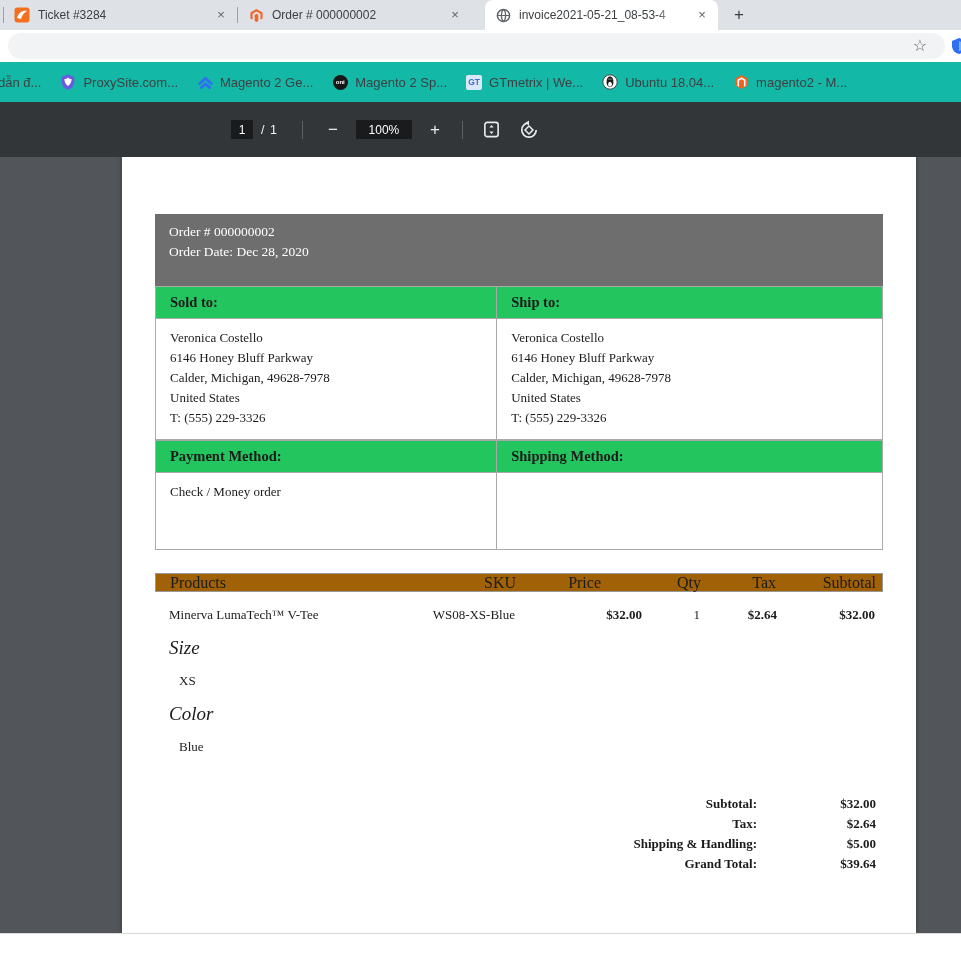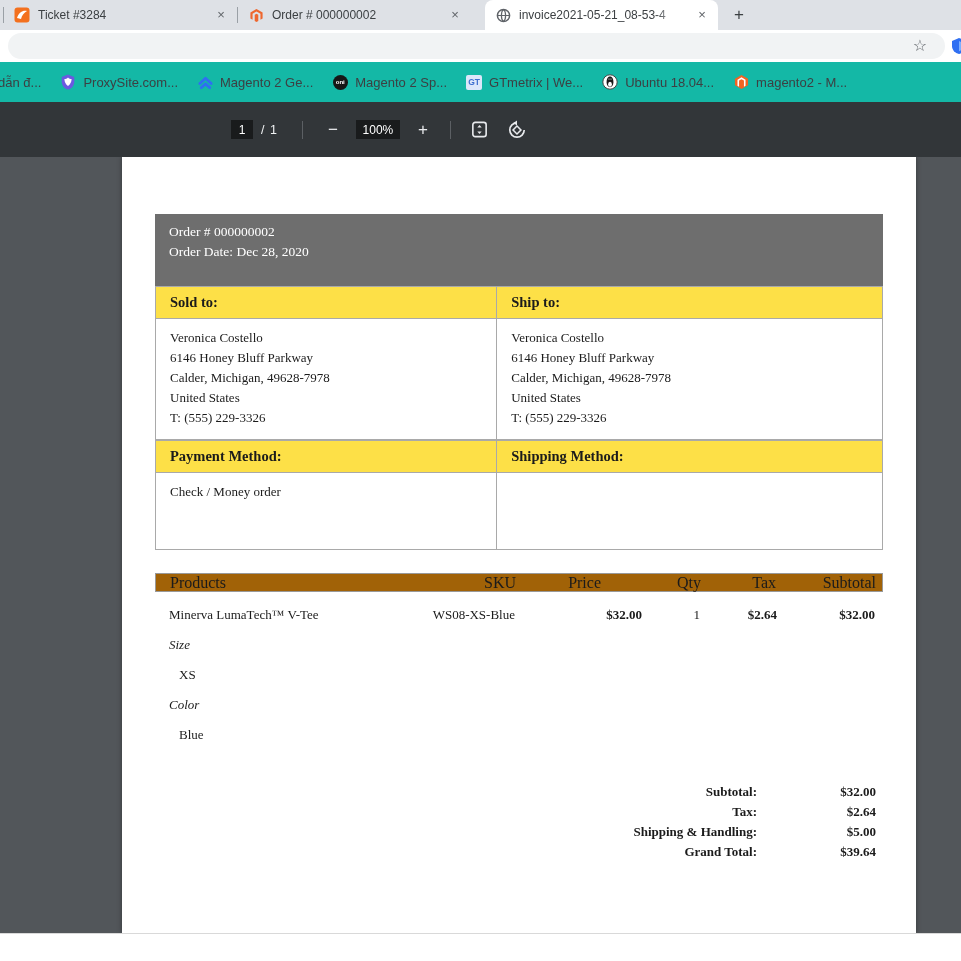--- a/index.html
+++ b/index.html
@@ -37,59 +37,59 @@
                 font-weight:bold; display:flex; align-items:center; justify-content:center; }
   .gt-box { width:16px; height:15px; background:#dce7fa; color:#3e6fd0; font-size:8.5px; font-weight:bold;
             display:flex; align-items:center; justify-content:center; border-radius:2px; }
 
   
   .pdftoolbar { height:55px; background:#323639; display:flex; align-items:center; padding-left:231px;
                 color:#e8eaed; }
   .dark-box { background:#191b1c; color:#fff; font-size:12px; text-align:center; height:19px;
               display:flex; align-items:center; justify-content:center; }
   .page-box { width:22px; }
-  .zoom-box { width:44px; margin:0 13px; }
+  .zoom-box { width:56px; margin:0 13px; }
   .page-total { font-size:12.5px; color:#f1f3f4; margin-left:8px; letter-spacing:1px; }
   .tb-sep { width:1px; height:18px; background:#5c6064; }
   .tb-sep.s1 { margin:0 20px 0 24px; } .tb-sep.s2 { margin:0 18px 0 17px; }
   .tb-btn { font-size:17px; color:#e8eaed; width:20px; text-align:center; }
   .tb-icon { width:22px; height:22px; display:flex; align-items:center; justify-content:center; }
   .rotate-icn { margin-left:15px; }
 
   
   .viewer { height:776px; background:#52565a; position:relative; overflow:hidden; }
   .page { position:absolute; left:122px; top:0; width:794px; height:776px; background:#fff;
           box-shadow:0 0 5px rgba(0,0,0,.35); }
   .bottom-strip { height:28px; background:#fff; border-top:1px solid #d9d9d9; }
 
   
   .invoice { margin-left:33px; width:728px; font-family:"Liberation Serif", serif; color:#1b1b1b; }
   .inv-header { margin-top:57px; height:72px; background:#6e6e6e; color:#fff;
                 padding:8px 0 0 14px; font-size:13.5px; line-height:20px; }
   .two-col { border:1px solid #a9a9a9; display:grid; grid-template-columns:47% 53%; }
   .addr-table { margin-top:0; }
   .pay-table  { }
-  .cell-h { background:#fde047; border-bottom:1px solid #a9a9a9; font-weight:bold; font-size:14.5px;
+  .cell-h { background:#22c55e; border-bottom:1px solid #a9a9a9; font-weight:bold; font-size:14.5px;
             padding:7px 14px; }
   .cell-h.left, .cell-b.left { border-right:1px solid #a9a9a9; }
   .cell-b { padding:9px 14px 11px; font-size:13px; line-height:20px; }
   .pay-body { min-height:76px; }
   .ship-note { margin-top:20px; }
 
   .prod-head { margin-top:23px; height:19px; background:#a16207; border:1px solid #999;
                display:grid; grid-template-columns:215px 145px 135px 50px 85px 98px;
                font-size:16px; line-height:16px; align-items:center; }
   .prod-row  { display:grid; grid-template-columns:215px 145px 135px 50px 85px 98px;
                font-size:13px; margin-top:15px; }
   .c-products { padding-left:14px; text-align:left; }
   .c-right { text-align:right; }
   .h-price { padding-right:50px; } .h-tax { padding-right:10px; }
   .c-price, .c-tax, .c-sub { padding-right:8px; }
   .val-bold { font-weight:bold; }
-  .opt-label { font-style:italic; padding-left:14px; margin-top:14px; font-size:13px; }
+  .opt-label { font-style:italic; padding-left:14px; margin-top:14px; font-size:19px; }
   .opt-value { padding-left:24px; margin-top:14px; font-size:13px; }
 
   .totals { margin-top:39px; }
   .tot-row { display:flex; justify-content:flex-end; padding-right:7px; line-height:20px;
              font-size:13px; font-weight:bold; }
   .tot-val { width:119px; text-align:right; }
   svg { display:block; }
 </style>
 </head>
 <body>

